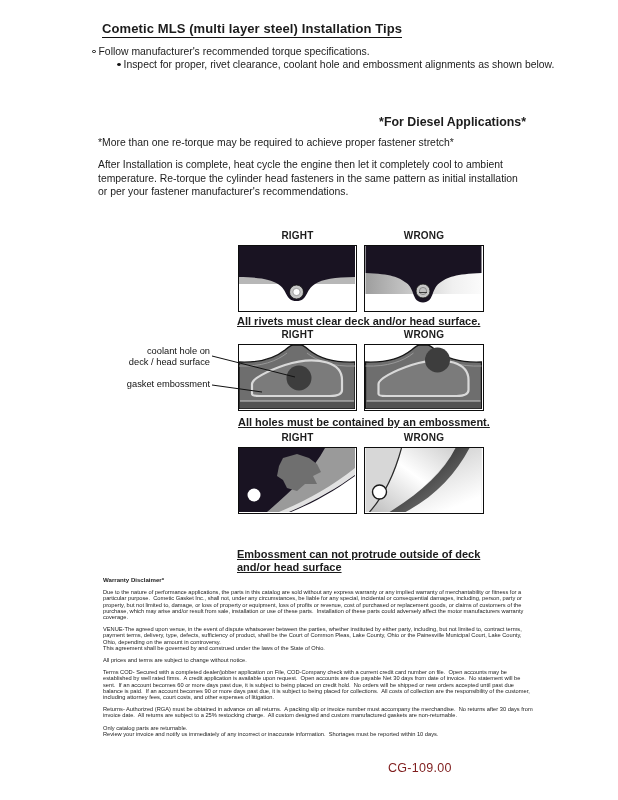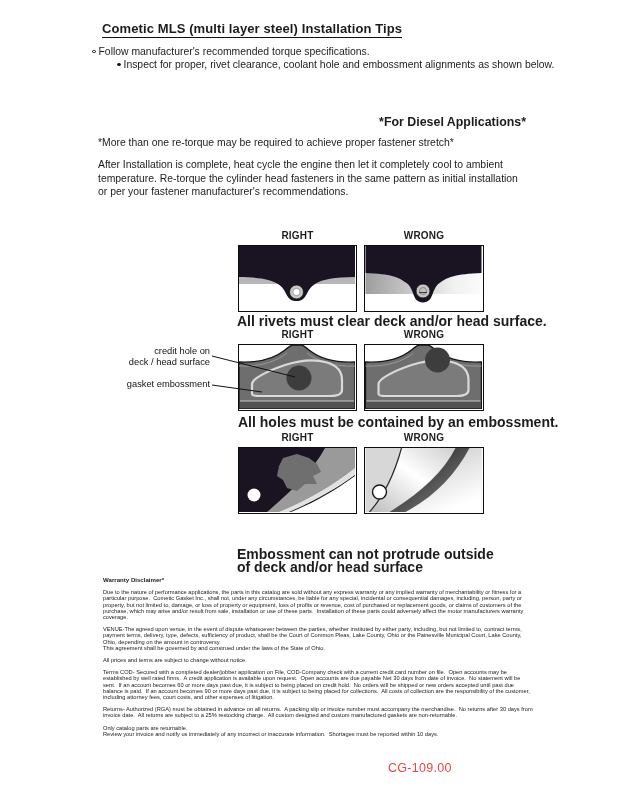--- a/index.html
+++ b/index.html
@@ -41,35 +41,35 @@
   .dg-label {
     width: 119px; text-align: center;
     font-size: 10px; font-weight: bold; letter-spacing: 0.2px;
   }
   .panel {
     width: 119px; height: 67px;
     border: 1.5px solid #0d0d0d;
     background: #fff;
   }
   .panel svg { display: block; }
-  .caption { font-size: 14px; font-weight: bold; line-height: 12.5px; }
+  .caption { font-size: 11px; font-weight: bold; line-height: 12.5px; text-decoration: underline; }
   .cap3 { width: 262px; }
   .pointer-label {
     width: 110px; text-align: right;
     font-size: 9.3px; line-height: 10.6px; color: #111;
   }
   #leader-overlay { left: 0; top: 0; pointer-events: none; }
 
   
   .warranty { left: 103px; top: 577px; width: 430px; font-size: 5.7px; line-height: 6.2px; color: #222; }
   .warranty-h { font-weight: bold; font-size: 6.1px; margin-bottom: 6px; }
   .warranty p { margin-bottom: 6px; white-space: pre-wrap; }
   .warranty p.tight { margin-bottom: 0; }
 
-  .page-num { left: 388px; top: 761px; font-size: 12.5px; color: #ef4444; letter-spacing: 0.3px; }
+  .page-num { left: 388px; top: 761px; font-size: 12.5px; color: #7f1d1d; letter-spacing: 0.3px; }
 </style>
 </head>
 <body>
 
 <div class="abs doc-title">Cometic MLS (multi layer steel) Installation Tips</div>
 
 <div class="abs bullets">
   <div class="b-row">
     <span class="b-mark"></span>
     <span class="b-text">Follow manufacturer's recommended torque specifications.</span>
@@ -116,21 +116,21 @@
     <circle cx="57.5" cy="45" r="3.6" fill="#bfbfbf" stroke="#666" stroke-width="0.6"></circle>
     <line x1="53.5" y1="46.5" x2="61.5" y2="46.5" stroke="#3a3a3a" stroke-width="1"></line>
   </svg>
 </div>
 <div class="abs caption" style="left:237px; top:315px;">All rivets must clear deck and/or head surface.</div>
 
 <div class="abs dg-label" style="left:238px; top:329px;">RIGHT</div>
 <div class="abs dg-label" style="left:364px; top:329px; width:120px;">WRONG</div>
 
 <div class="abs pointer-label" style="left:100px; top:346px;">
-  <div>credit hole on</div>
+  <div>coolant hole on</div>
   <div>deck / head surface</div>
 </div>
 <div class="abs pointer-label" style="left:100px; top:379px;">
   <div>gasket embossment</div>
 </div>
 
 <div class="abs panel" style="left:238px; top:344px;">
   <svg width="116" height="64" viewBox="0 0 116 64">
     <rect width="116" height="64" fill="#ffffff"></rect>
     <path d="M0,17 C22,18 36,13 46,5 C50,1.5 52,0 54,0 L62,0 C64,0 66,1.5 70,5 C80,13 94,18 116,17 L116,64 L0,64 Z" fill="#6e6e6e" stroke="#161616" stroke-width="1.4"></path>

